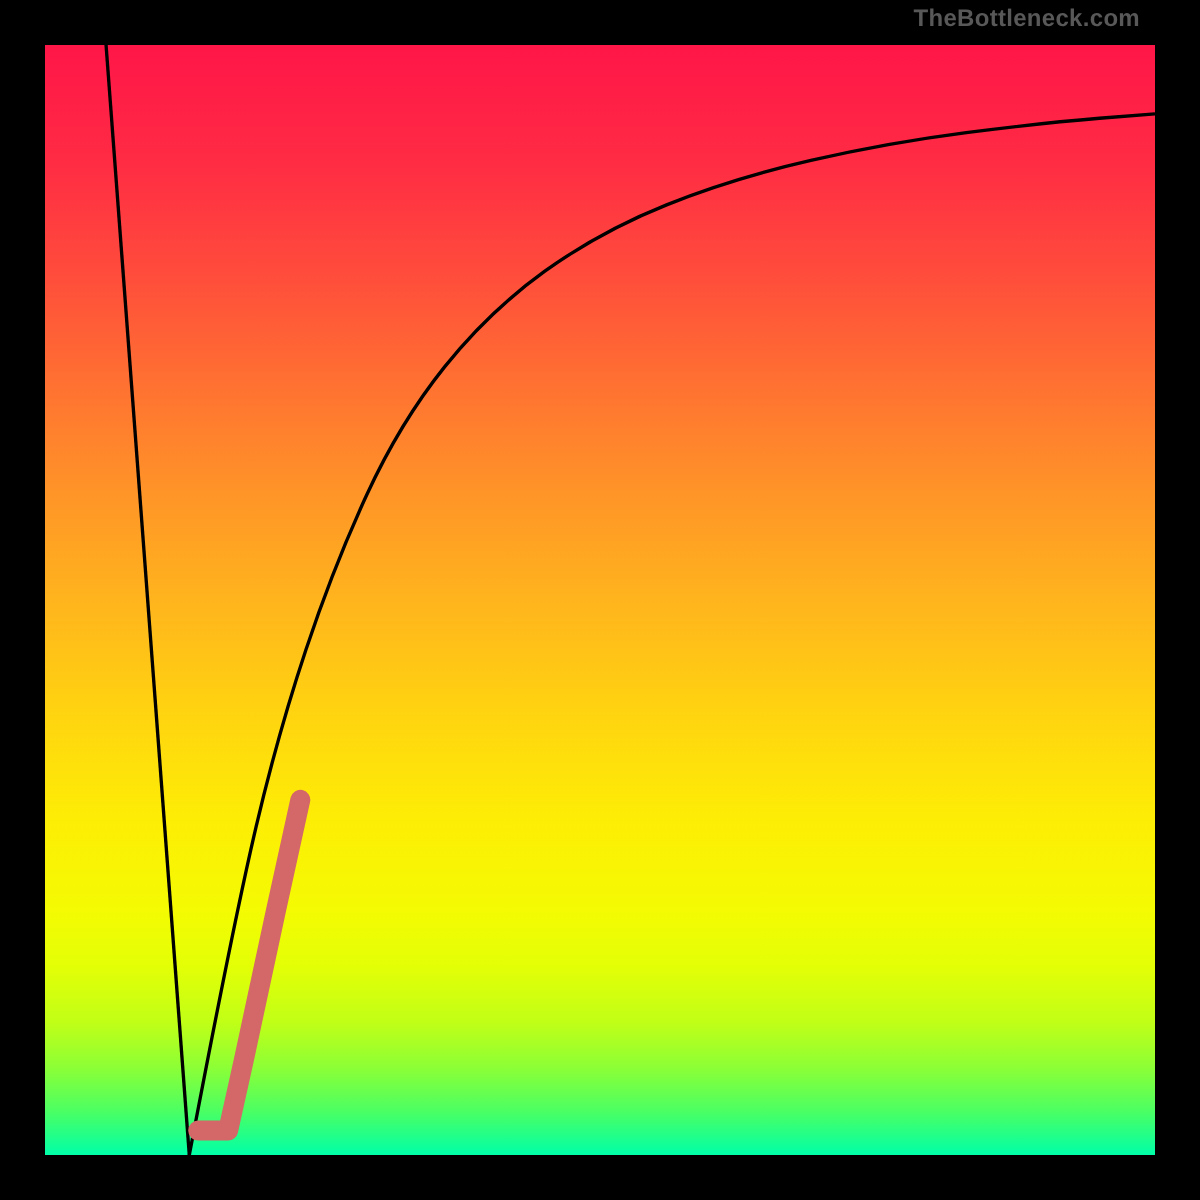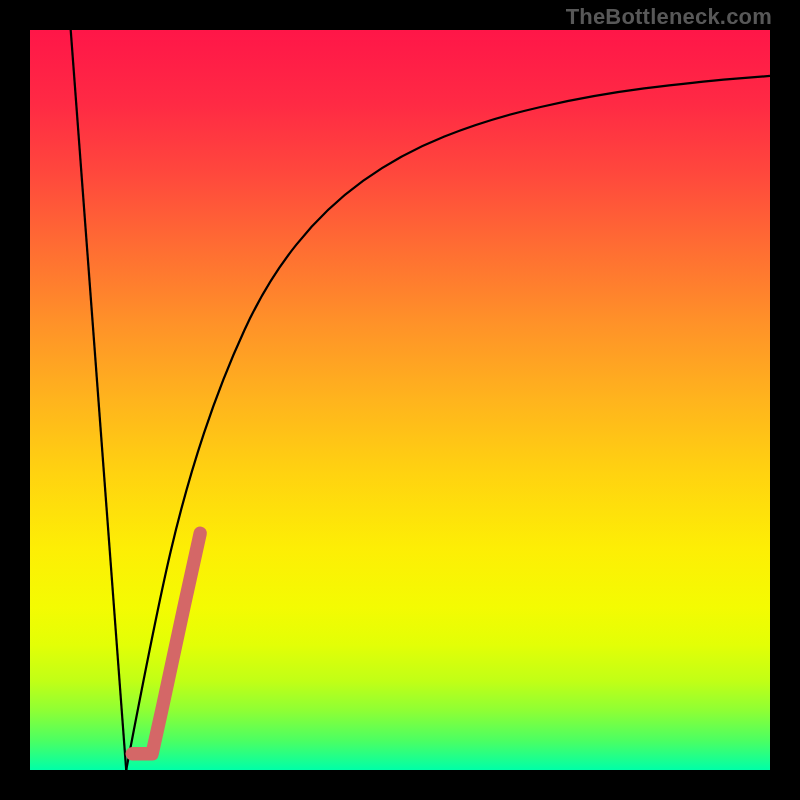--- a/index.html
+++ b/index.html
@@ -22,23 +22,23 @@
     position: absolute;
     left: 30px;
     top: 30px;
     width: 740px;
     height: 740px;
     overflow: hidden;
   }
   .watermark {
     position: absolute;
     top: 4px;
-    right: 28px;
+    right: 40px;
     font-family: Arial, Helvetica, sans-serif;
-    font-size: 22px;
+    font-size: 16px;
     font-weight: 600;
     color: #585858;
     letter-spacing: 0.2px;
   }
   svg { display: block; }
 </style>
 </head>
 <body>
 
 <div class="frame">

